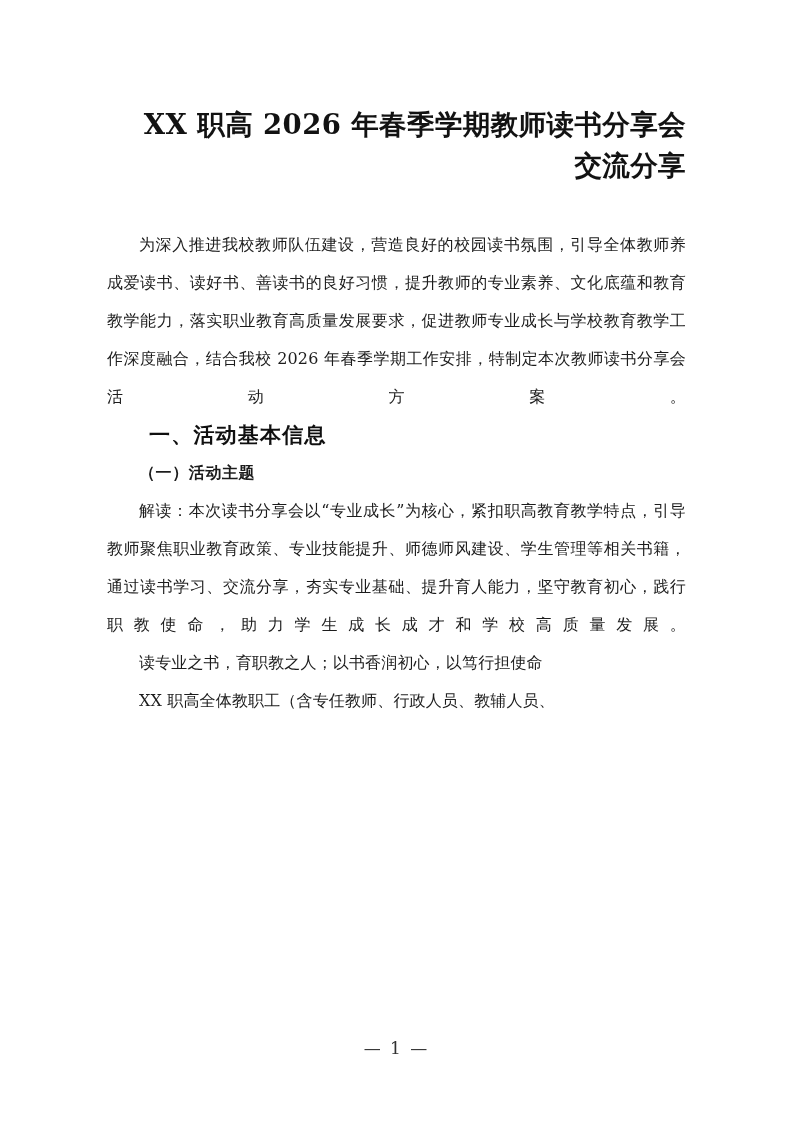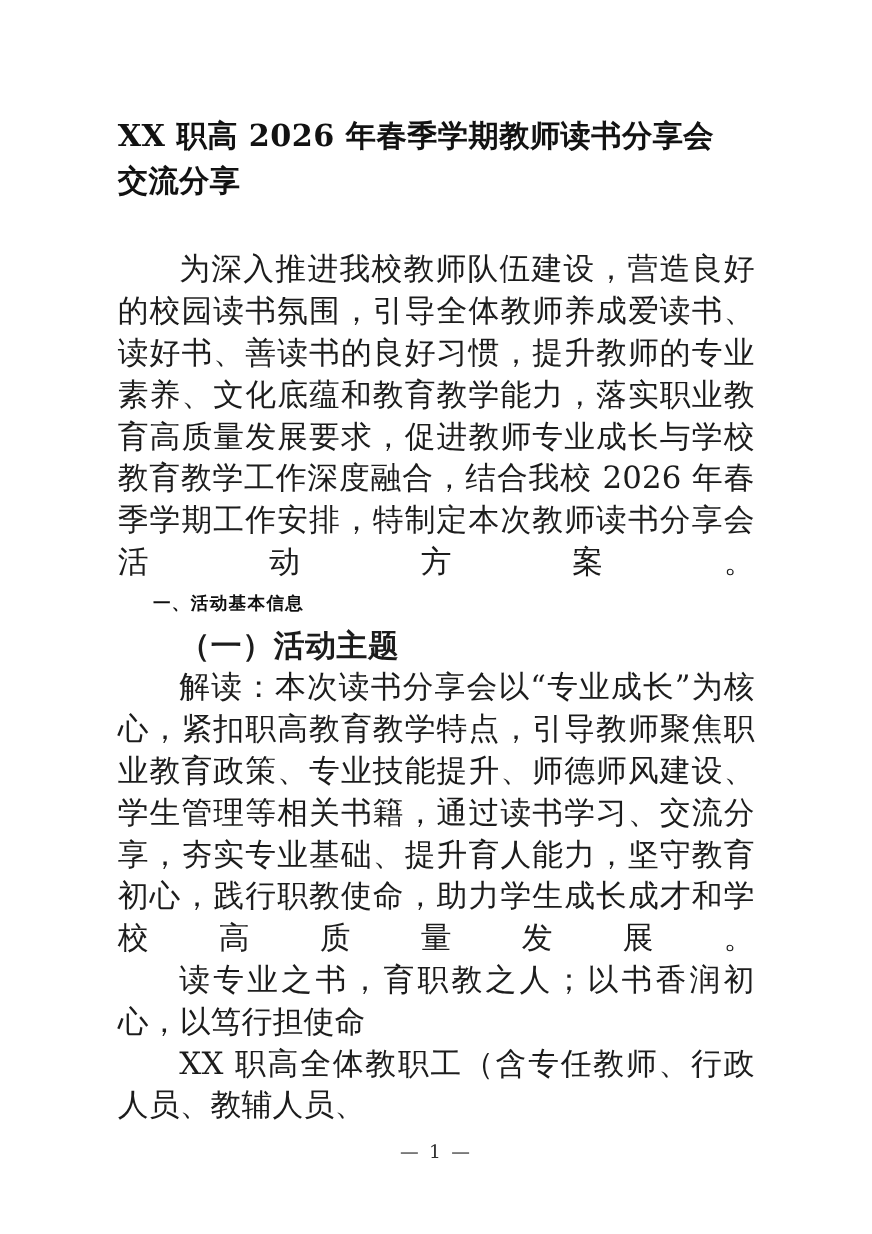--- a/index.html
+++ b/index.html
@@ -31,36 +31,36 @@
     left: 107px;
     top: 104px;
     width: 579px;
   }
 
   .doc-title {
     font-family: "DejaVu Serif", "Liberation Serif", serif;
     font-weight: bold;
     font-size: 27.5px;
     line-height: 41px;
-    text-align: left;
+    text-align: right;
     letter-spacing: 0.4px;
     margin: 0 0 0 0;
     padding: 0;
     color: #121212;
   }
   .doc-title .t-line { display: block; }
 
   .title-gap { height: 40px; }
 
   p.body-para,
   p.heading-1,
   p.heading-2 {
     margin: 0;
     padding: 0;
-    font-size: 28px;
+    font-size: 16px;
     line-height: 38px;
     text-align: justify;
     text-justify: inter-ideograph;
     text-align-last: left;
     letter-spacing: 0.15px;
     color: #1c1c1c;
   }
 
   p.body-para {
     font-family: "DejaVu Serif", "Liberation Serif", serif;
@@ -70,21 +70,21 @@
   
   p.body-para.full-just {
     text-align: justify;
     text-align-last: justify;
   }
 
   p.heading-1 {
     font-family: "DejaVu Sans", "Liberation Sans", sans-serif;
     font-weight: bold;
     text-indent: 2em;
-    font-size: 16px;
+    font-size: 21px;
     letter-spacing: 1.2px;
     text-align: left;
     text-align-last: left;
     color: #0f0f0f;
   }
 
   p.heading-2 {
     font-family: "DejaVu Serif", "Liberation Serif", serif;
     text-indent: 2em;
     text-align: left;

